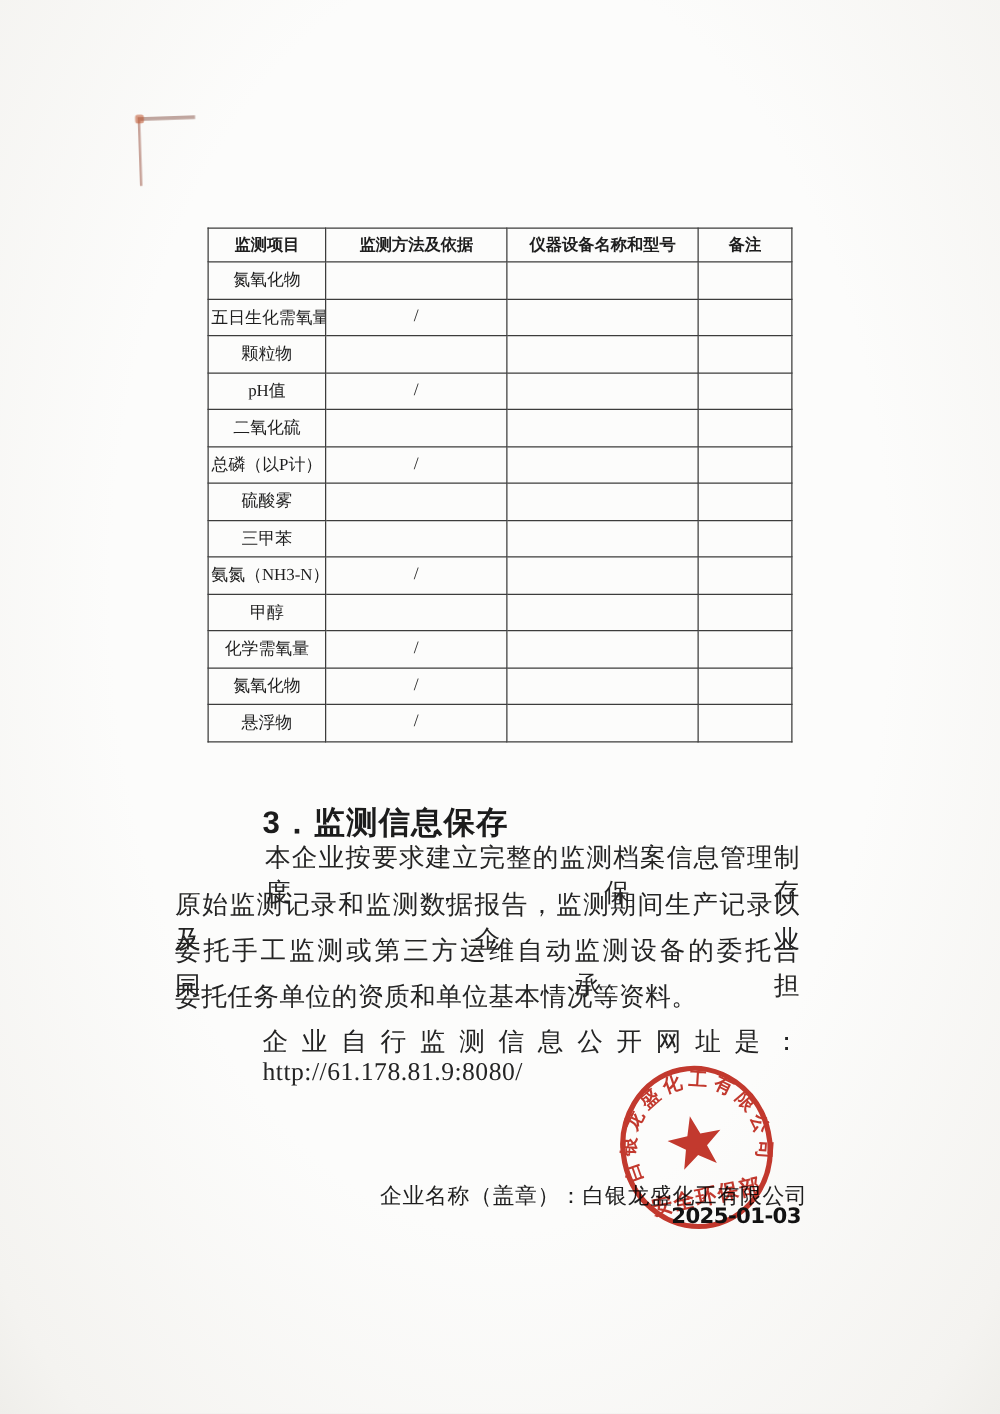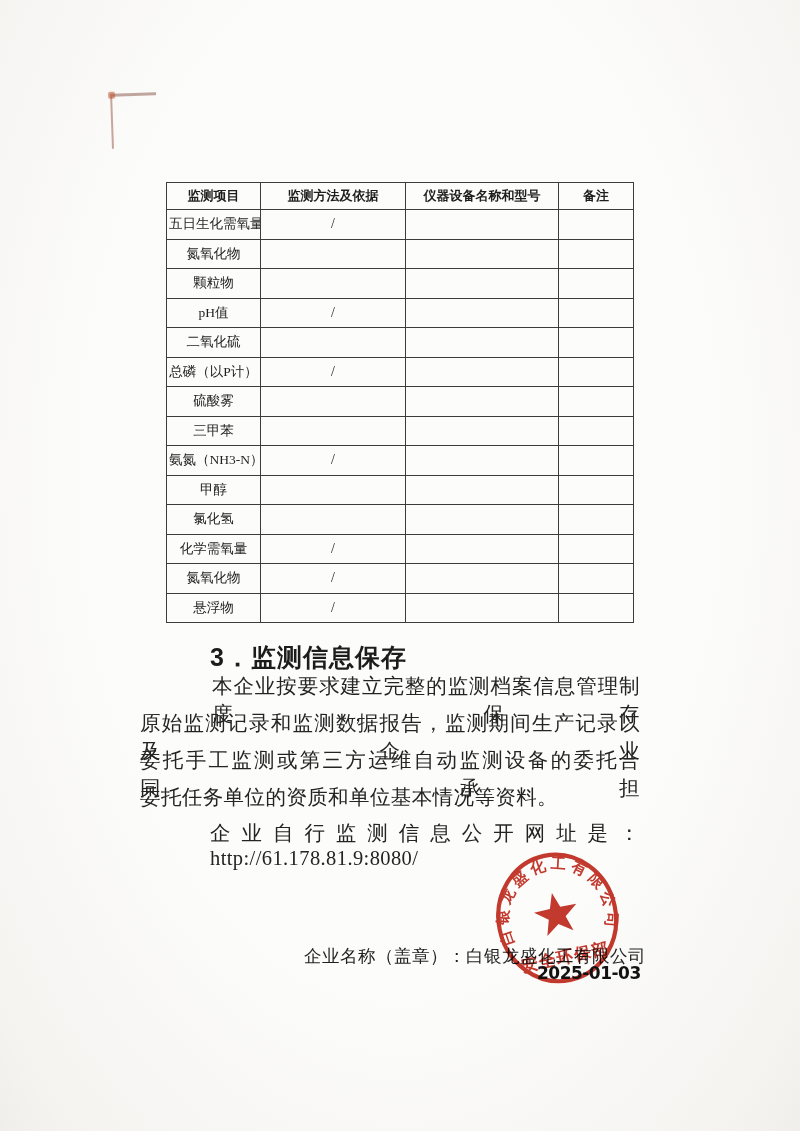--- a/index.html
+++ b/index.html
@@ -92,32 +92,32 @@
     <thead>
       <tr>
         <th>监测项目</th>
         <th>监测方法及依据</th>
         <th>仪器设备名称和型号</th>
         <th>备注</th>
       </tr>
     </thead>
     <tbody>
       <tr>
+        <td>氮氧化物</td>
+        <td class="method-cell"></td>
+        <td></td>
+        <td></td>
+      </tr>
+      <tr>
         <td>五日生化需氧量</td>
         <td class="method-cell">/</td>
         <td></td>
         <td></td>
       </tr>
       <tr>
-        <td>氮氧化物</td>
-        <td class="method-cell"></td>
-        <td></td>
-        <td></td>
-      </tr>
-      <tr>
         <td>颗粒物</td>
         <td class="method-cell"></td>
         <td></td>
         <td></td>
       </tr>
       <tr>
         <td>pH值</td>
         <td class="method-cell">/</td>
         <td></td>
         <td></td>
@@ -147,26 +147,20 @@
         <td></td>
       </tr>
       <tr>
         <td>氨氮（NH3-N）</td>
         <td class="method-cell">/</td>
         <td></td>
         <td></td>
       </tr>
       <tr>
         <td>甲醇</td>
-        <td class="method-cell"></td>
-        <td></td>
-        <td></td>
-      </tr>
-      <tr>
-        <td>氯化氢</td>
         <td class="method-cell"></td>
         <td></td>
         <td></td>
       </tr>
       <tr>
         <td>化学需氧量</td>
         <td class="method-cell">/</td>
         <td></td>
         <td></td>
       </tr>

